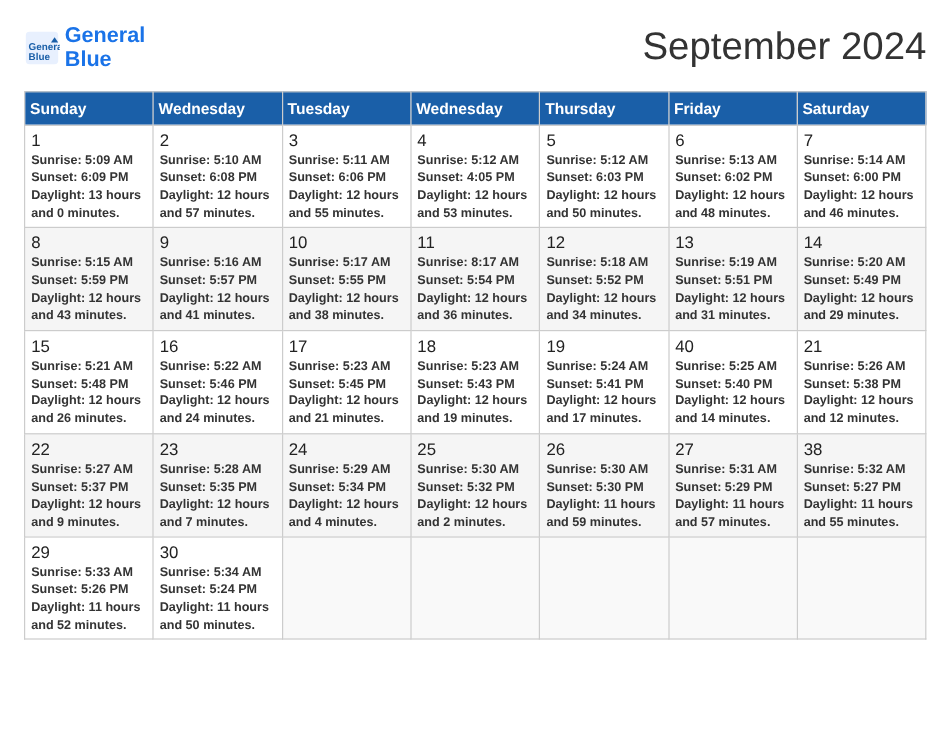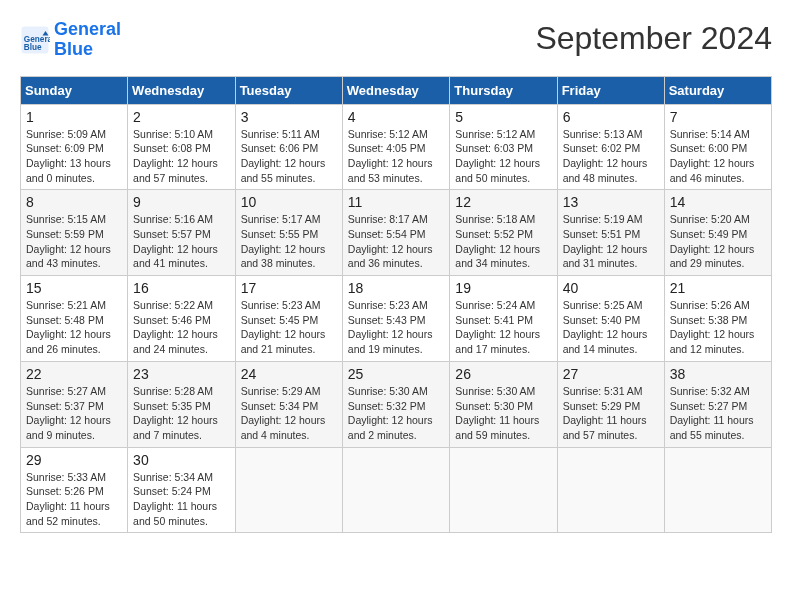--- a/index.html
+++ b/index.html
@@ -71,20 +71,21 @@
       font-size: 14px;
       font-weight: normal;
       display: block;
       margin-bottom: 2px;
       color: #222;
     }
     .day-info {
       color: #333;
       font-size: 10.5px;
       line-height: 1.4;
+      font-weight: bold;
     }
     td.empty { background: #f9f9f9; }
   </style>
 </head>
 <body>
 
 <div class="header">
   <div class="logo">
     <svg class="logo-icon" viewBox="0 0 40 40">
       <rect x="2" y="2" width="36" height="36" rx="4" fill="#e8f0fe"></rect>

